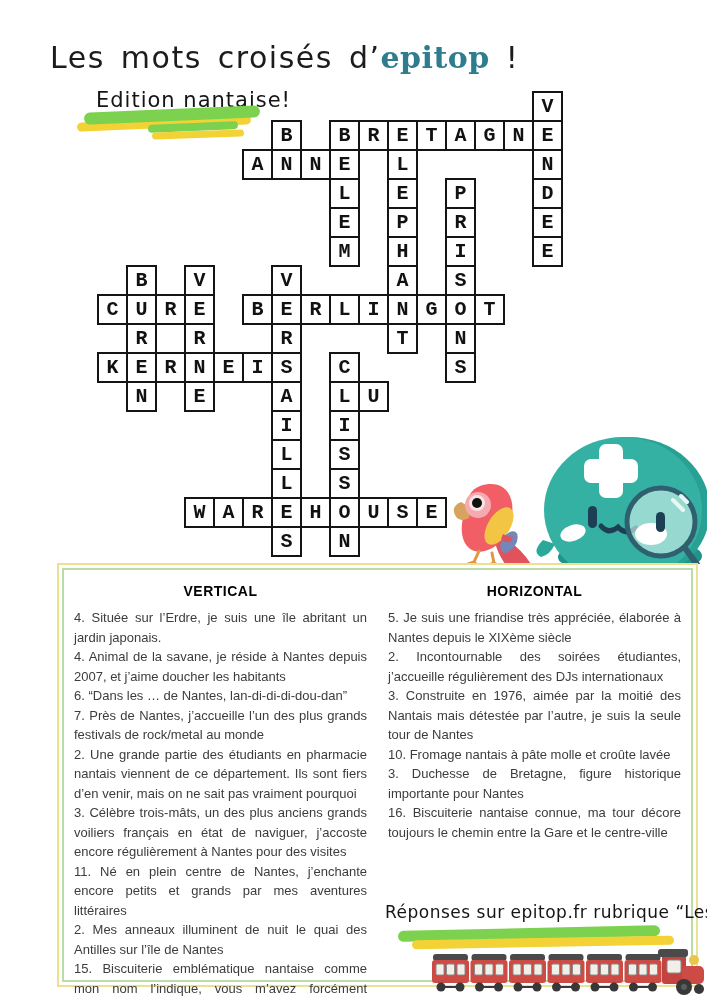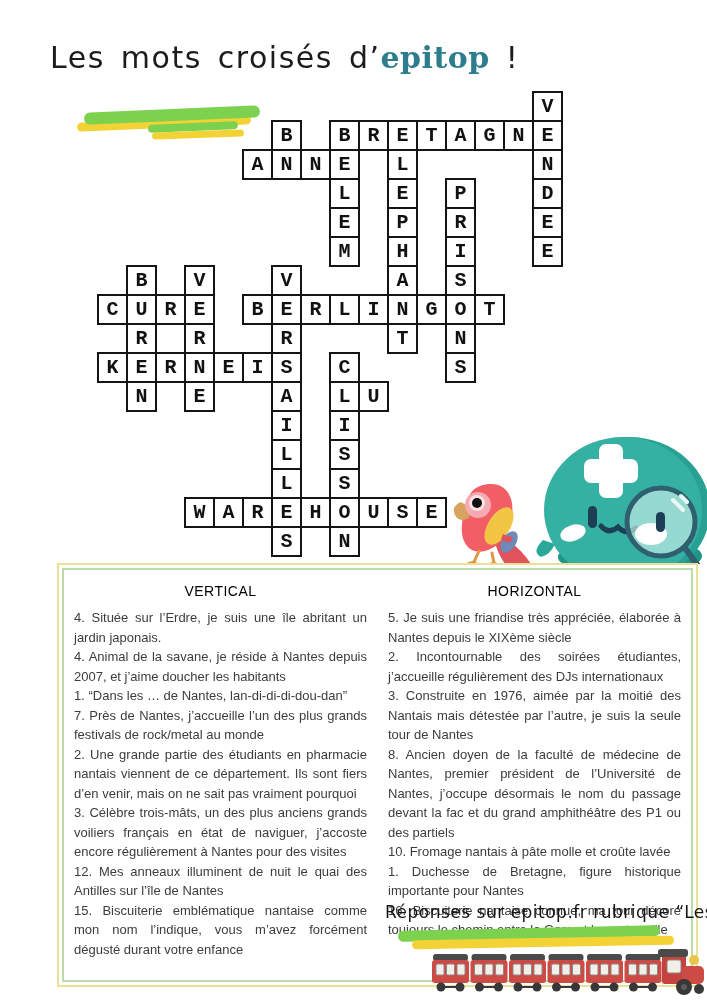--- a/index.html
+++ b/index.html
@@ -30,40 +30,41 @@
            background:#fff;display:flex;align-items:center;justify-content:center;
            font-family:"Liberation Mono",monospace;font-weight:bold;font-size:20px;color:#111;}
 
   
   .clue-box-outer{position:absolute;left:57px;top:563px;width:641px;height:424px;
                   border:2px solid var(--box-outer);background:#fff;box-sizing:border-box;}
   .clue-box-inner{position:absolute;left:3px;top:3px;right:3px;bottom:3px;
                   border:2px solid var(--box-inner);box-sizing:border-box;padding:6px 10px 4px 10px;}
   .clue-columns{display:flex;gap:21px;}
   .clue-col{width:293px;}
-  .clue-heading{margin:7px 0 9px 0;text-align:center;font-size:14px;font-weight:normal;
+  .clue-heading{margin:7px 0 9px 0;text-align:center;font-size:14px;font-weight:bold;
                 letter-spacing:0.5px;color:#000;transform:scaleY(1.05);}
   .clue{margin:0;font-size:13px;line-height:19.5px;text-align:justify;text-align-last:left;
         color:var(--clue-text);}
 
   .answers-note{position:absolute;left:385px;top:902px;width:300px;text-align:center;
                 font-family:"DejaVu Sans",sans-serif;font-size:17px;letter-spacing:0.5px;
                 color:#151515;white-space:nowrap;}
 
   
   .illu{position:absolute;}
 </style>
 </head>
 <body>
 
 <div class="page">
 
   <div class="title">
     <span>Les mots croisés d’</span><span class="brand">epitop</span><span> !</span>
   </div>
+  <div class="subtitle">Edition nantaise!</div>
 
   <div class="swoosh" style="left:77px;top:119px;width:174px;height:9px;background:var(--highlight-yellow);transform:rotate(-2.5deg);"></div>
   <div class="swoosh" style="left:84px;top:109px;width:176px;height:12px;background:var(--highlight-green);transform:rotate(-2.5deg);"></div>
   <div class="swoosh" style="left:148px;top:123px;width:90px;height:8px;background:var(--highlight-green);transform:rotate(-2.5deg);"></div>
   <div class="swoosh" style="left:152px;top:131px;width:92px;height:7px;background:var(--highlight-yellow);transform:rotate(-2deg);"></div>
 
   <div class="crossword">
       <div class="cw-cell" style="left: 435px; top: 0px;">V</div>
       <div class="cw-cell" style="left: 435px; top: 29px;">E</div>
       <div class="cw-cell" style="left: 435px; top: 58px;">N</div>
@@ -188,37 +189,37 @@
   </svg>
 
   <div class="clue-box-outer">
     <div class="clue-box-inner">
       <div class="clue-columns">
         <div class="clue-col">
           <h3 class="clue-heading">VERTICAL</h3>
           <div>
               <p class="clue">4. Située sur l’Erdre, je suis une île abritant un jardin japonais.</p>
               <p class="clue">4. Animal de la savane, je réside à Nantes depuis 2007, et j’aime doucher les habitants</p>
-              <p class="clue">1. “Dans les … de Nantes, lan-di-di-di-dou-dan”</p>
+              <p class="clue">6. “Dans les … de Nantes, lan-di-di-di-dou-dan”</p>
               <p class="clue">7. Près de Nantes, j’accueille l’un des plus grands festivals de rock/metal au monde</p>
               <p class="clue">2. Une grande partie des étudiants en pharmacie nantais viennent de ce département. Ils sont fiers d’en venir, mais on ne sait pas vraiment pourquoi</p>
               <p class="clue">3. Célèbre trois-mâts, un des plus anciens grands voiliers français en état de naviguer, j’accoste encore régulièrement à Nantes pour des visites</p>
-              <p class="clue">12. Mes anneaux illuminent de nuit le quai des Antilles sur l’île de Nantes</p>
+              <p class="clue">11. Né en plein centre de Nantes, j’enchante encore petits et grands par mes aventures littéraires</p>
+              <p class="clue">2. Mes anneaux illuminent de nuit le quai des Antilles sur l’île de Nantes</p>
               <p class="clue">15. Biscuiterie emblématique nantaise comme mon nom l’indique, vous m’avez forcément dégusté durant votre enfance</p>
             </div>
         </div>
         <div class="clue-col">
           <h3 class="clue-heading">HORIZONTAL</h3>
           <div>
               <p class="clue">5. Je suis une friandise très appréciée, élaborée à Nantes depuis le XIXème siècle</p>
               <p class="clue">2. Incontournable des soirées étudiantes, j’accueille régulièrement des DJs internationaux</p>
               <p class="clue">3. Construite en 1976, aimée par la moitié des Nantais mais détestée par l’autre, je suis la seule tour de Nantes</p>
-              <p class="clue">8. Ancien doyen de la faculté de médecine de Nantes, premier président de l’Université de Nantes, j’occupe désormais le nom du passage devant la fac et du grand amphithéâtre des P1 ou des partiels</p>
               <p class="clue">10. Fromage nantais à pâte molle et croûte lavée</p>
-              <p class="clue">1. Duchesse de Bretagne, figure historique importante pour Nantes</p>
+              <p class="clue">3. Duchesse de Bretagne, figure historique importante pour Nantes</p>
               <p class="clue">16. Biscuiterie nantaise connue, ma tour décore toujours le chemin entre la Gare et le centre-ville</p>
             </div>
         </div>
       </div>
     </div>
   </div>
 
   <div class="answers-note">Réponses sur epitop.fr rubrique  “Les jeux”</div>
   <div class="swoosh" style="left:398px;top:928px;width:262px;height:11px;background:var(--highlight-green);transform:rotate(-1.3deg);"></div>
   <div class="swoosh" style="left:412px;top:938px;width:262px;height:9px;background:var(--highlight-yellow);transform:rotate(-1deg);"></div>

